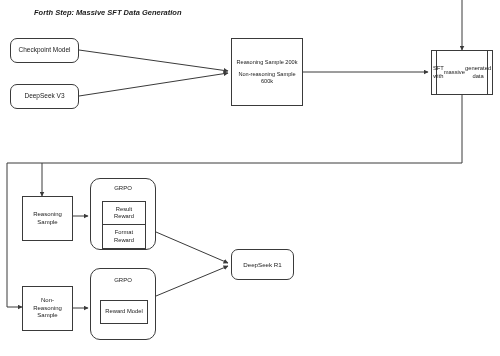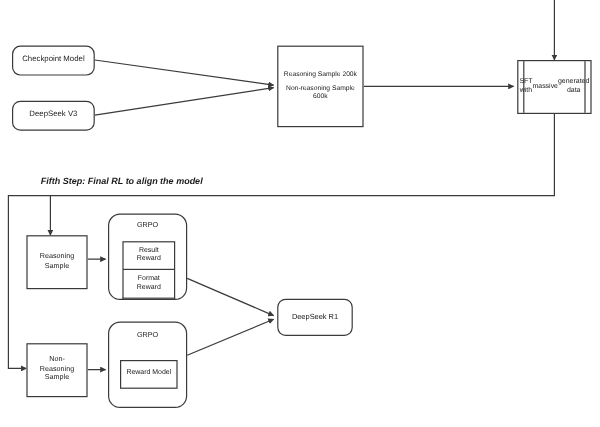--- a/index.html
+++ b/index.html
@@ -122,20 +122,21 @@
 
     <path d="M 73 216 L 88 216" stroke="#3a3a3a" stroke-width="1" fill="none" marker-end="url(#arrow)"></path>
 
     <path d="M 73 308 L 88 308" stroke="#3a3a3a" stroke-width="1" fill="none" marker-end="url(#arrow)"></path>
 
     <path d="M 156 232 L 228 263" stroke="#3a3a3a" stroke-width="1" fill="none" marker-end="url(#arrow)"></path>
 
     <path d="M 156 296 L 228 266" stroke="#3a3a3a" stroke-width="1" fill="none" marker-end="url(#arrow)"></path>
   </svg>
 
+  <div class="step-title" style="left:34px; top:8px; font-size:7.5px;">Forth Step: Massive SFT Data Generation</div>
 
   <div class="node rounded" style="left:10px; top:38px; width:69px; height:25px; font-size:6.5px;">
     <span>Checkpoint Model</span>
   </div>
 
   <div class="node rounded" style="left:10px; top:84px; width:69px; height:25px; font-size:6.5px;">
     <span>DeepSeek V3</span>
   </div>
 
   <div class="node" style="left:231px; top:38px; width:72px; height:68px; font-size:5.6px; flex-direction:column; justify-content:center; gap:5px;">
@@ -149,21 +150,20 @@
   <div class="node sft-bars" style="left:431px; top:50px; width:62px; height:45px; font-size:5.8px;">
     <div class="sft-inner">
       <span>SFT with</span>
         <br>
       <span>massive</span>
         <br>
       <span>generated data</span>
     </div>
   </div>
 
-  <div class="step-title" style="left:34px; top:146px; font-size:7.5px;">Fifth Step: Final RL to align the model</div>
 
   <div class="node" style="left:22px; top:196px; width:51px; height:45px; font-size:6px; flex-direction:column;">
     <span>Reasoning</span>
     <span>Sample</span>
   </div>
 
   <div class="node" style="left:22px; top:286px; width:51px; height:45px; font-size:6px; flex-direction:column;">
     <span>Non-</span>
     <span>Reasoning</span>
     <span>Sample</span>

